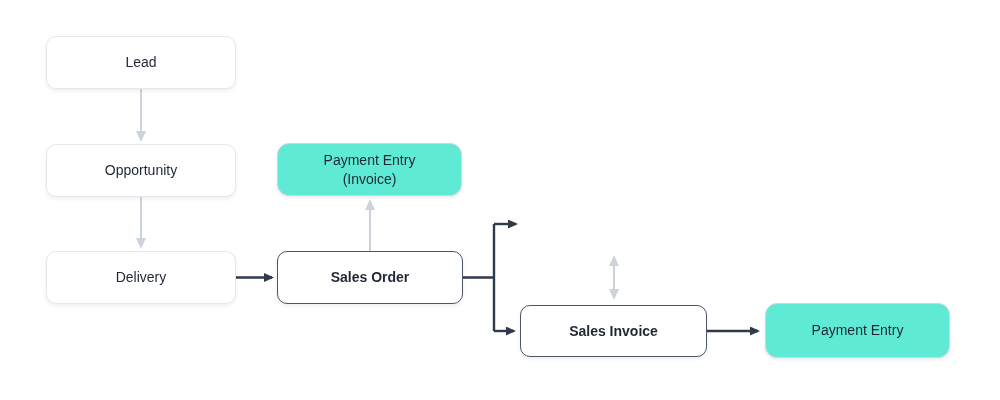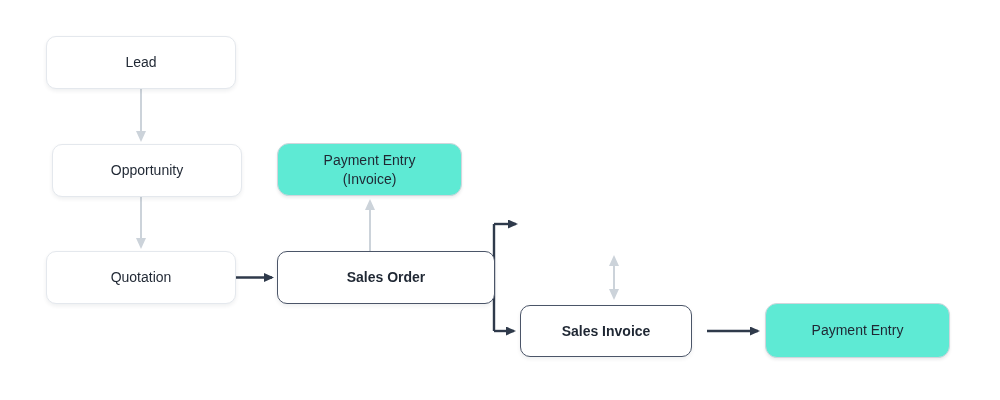--- a/index.html
+++ b/index.html
@@ -44,26 +44,26 @@
     font-weight: bold;
   }
   .node--muted {
     background: #5eead4;
     border: 1px solid #d0d6dc;
     border-radius: 12px;
     box-shadow: 0 2px 3px rgba(15, 23, 42, 0.08);
   }
   
   #node-lead            { left: 46px;  top: 36px;  width: 190px; height: 53px; }
-  #node-opportunity     { left: 52px;  top: 144px; width: 190px; height: 53px; }
+  #node-opportunity     { left: 46px;  top: 144px; width: 190px; height: 53px; }
   #node-quotation       { left: 46px;  top: 251px; width: 190px; height: 53px; }
   #node-pe-advance      { left: 277px; top: 143px; width: 185px; height: 53px; }
-  #node-sales-order     { left: 277px; top: 251px; width: 218px; height: 53px; }
+  #node-sales-order     { left: 277px; top: 251px; width: 186px; height: 53px; }
   #node-delivery-note   { left: 522px; top: 198px; width: 185px; height: 52px; }
-  #node-sales-invoice   { left: 520px; top: 305px; width: 172px; height: 52px; }
+  #node-sales-invoice   { left: 520px; top: 305px; width: 187px; height: 52px; }
   #node-payment-entry   { left: 765px; top: 303px; width: 185px; height: 55px; }
 </style>
 </head>
 <body>
 
 <div class="canvas">
 
   <svg class="connectors" width="1000" height="400" viewBox="0 0 1000 400" xmlns="http://www.w3.org/2000/svg">
     <defs>
       <marker id="head-dark" markerUnits="userSpaceOnUse" markerWidth="11" markerHeight="10" refX="8" refY="4.5" orient="auto">
@@ -98,21 +98,21 @@
 
   <div class="node" id="node-lead">
     <span>Lead</span>
   </div>
 
   <div class="node" id="node-opportunity">
     <span>Opportunity</span>
   </div>
 
   <div class="node" id="node-quotation">
-    <span>Quotation</span>
+    <span>Delivery</span>
   </div>
 
   <div class="node node--muted" id="node-pe-advance">
     <span>Payment Entry</span>
     <span>(Invoice)</span>
   </div>
 
   <div class="node node--strong" id="node-sales-order">
     <span>Sales Order</span>
   </div>

